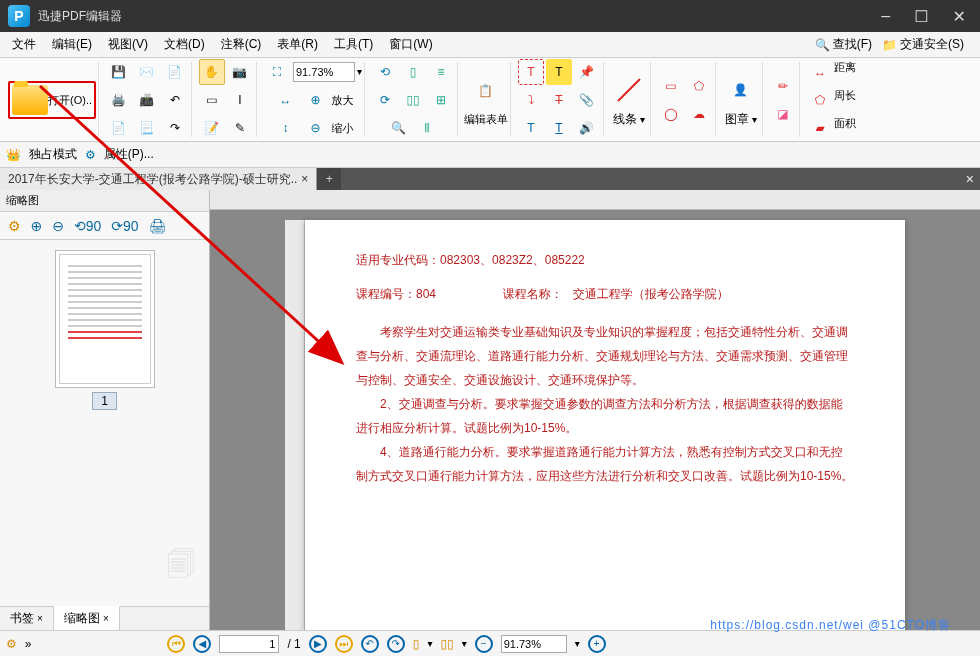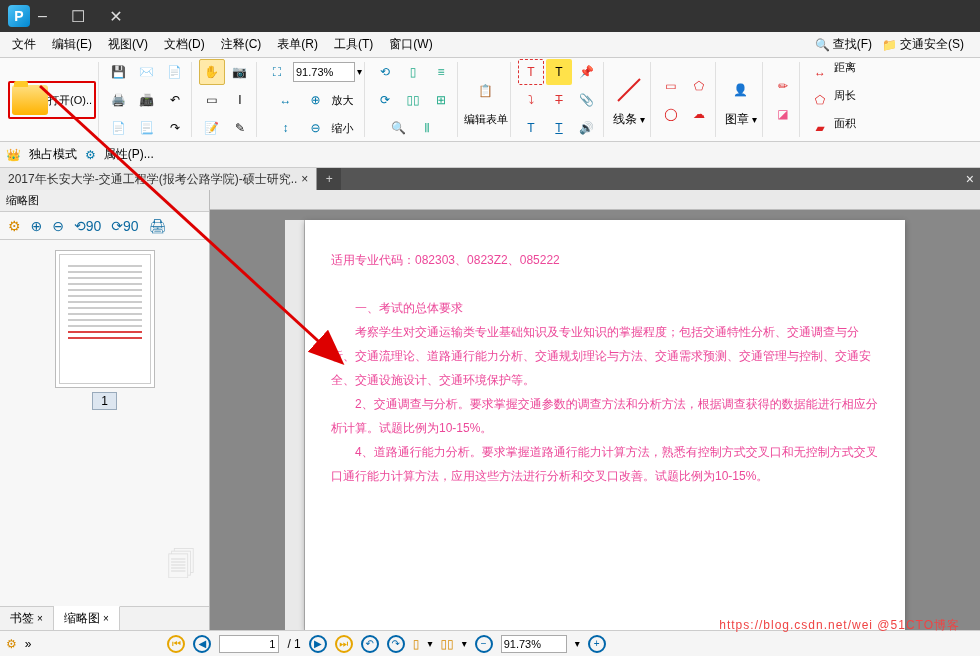--- a/index.html
+++ b/index.html
@@ -47,37 +47,38 @@
 .thumb-num{text-align:center;margin-top:4px;padding:1px 8px;background:#dde6f0;border:1px solid #9ab;}
 .stack-icn{position:absolute;right:14px;bottom:14px;color:#ddd;font-size:28px;}
 .sidetabs{height:24px;border-top:1px solid #ccc;display:flex;background:#f2f2f2;}
 .sidetab{padding:4px 10px;font-size:11px;cursor:pointer;border-right:1px solid #ccc;display:flex;align-items:center;}
 .sidetab.active{background:#fff;border-top:1px solid #fff;margin-top:-1px;}
 .mainview{flex:1;display:flex;flex-direction:column;background:#888;position:relative;}
 .rulerbar{height:20px;background:#e9e9e9;border-bottom:1px solid #bbb;}
 .page-holder{flex:1;background:#888;overflow:auto;display:flex;justify-content:center;padding:10px 0 0 0;position:relative;}
 .vruler{width:20px;background:#e9e9e9;border-right:1px solid #bbb;}
 .page-wrap{display:flex;}
-.page{width:600px;background:#fff;box-shadow:0 2px 6px rgba(0,0,0,.3);padding:28px 26px;font-size:13px;line-height:2;color:#ec4899;}
+.page{width:600px;background:#fff;box-shadow:0 2px 6px rgba(0,0,0,.3);padding:28px 51px;font-size:13px;line-height:2;color:#b91c1c;}
 .page .ind{text-indent:2em;}
 .page .ind2{text-indent:2em;}
 .statusbar{height:26px;background:#f5f5f5;border-top:1px solid #ccc;display:flex;align-items:center;padding:0 6px;gap:8px;}
 .navcircle{width:18px;height:18px;border:2px solid #06a;border-radius:50%;display:flex;align-items:center;justify-content:center;color:#06a;font-size:10px;cursor:pointer;}
 .navcircle.oy{border-color:#e6a500;color:#e6a500;}
 .pagefield{width:60px;height:18px;border:1px solid #aaa;text-align:right;padding:0 3px;font-size:11px;}
 .sb-zoom{width:66px;height:18px;border:1px solid #aaa;font-size:11px;padding:0 2px;}
-.watermark{position:absolute;right:20px;bottom:26px;color:#ef4444;font-size:12px;letter-spacing:1px;}
+.watermark{position:absolute;right:29px;bottom:26px;color:#3b82f6;font-size:12px;letter-spacing:1px;}
 svg.arrow{position:absolute;left:40px;top:86px;pointer-events:none;z-index:50;overflow:visible;}
 .tiny{font-size:10px;}
 </style>
 </head>
 <body>
 
 <div class="titlebar">
   <div class="logo">P</div>
+  <div class="title">迅捷PDF编辑器</div>
   <div class="winbtns">
     <span class="winbtn">–</span>
     <span class="winbtn">☐</span>
     <span class="winbtn">✕</span>
   </div>
 </div>
 
 <div class="menubar">
   <div class="menuitem">文件</div>
   <div class="menuitem">编辑(E)</div>
@@ -297,22 +298,27 @@
   </div>
 
   <div class="mainview">
     <div class="rulerbar"></div>
     <div class="page-holder">
       <div class="page-wrap">
         <div class="vruler"></div>
         <div class="page">
           <div>适用专业代码：082303、0823Z2、085222</div>
           <div style="height:10px"></div>
+          <div>
+            <span>课程编号：804</span>
+            <span style="display:inline-block;width:60px"></span>
+            <span>课程名称：</span>&nbsp;&nbsp;
+            <span>交通工程学（报考公路学院）</span>
+          </div>
           <div style="height:14px"></div>
-          <div class="ind">一、考试的总体要求</div>
           <div class="ind2">考察学生对交通运输类专业基础知识及专业知识的掌握程度；包括交通特性分析、交通调查与分析、交通流理论、道路通行能力分析、交通规划理论与方法、交通需求预测、交通管理与控制、交通安全、交通设施设计、交通环境保护等。</div>
           <div class="ind2">2、交通调查与分析。要求掌握交通参数的调查方法和分析方法，根据调查获得的数据能进行相应分析计算。试题比例为10-15%。</div>
           <div class="ind2">4、道路通行能力分析。要求掌握道路通行能力计算方法，熟悉有控制方式交叉口和无控制方式交叉口通行能力计算方法，应用这些方法进行分析和交叉口改善。试题比例为10-15%。</div>
         </div>
       </div>
     </div>
   </div>
 </div>
 
 <div class="statusbar">

